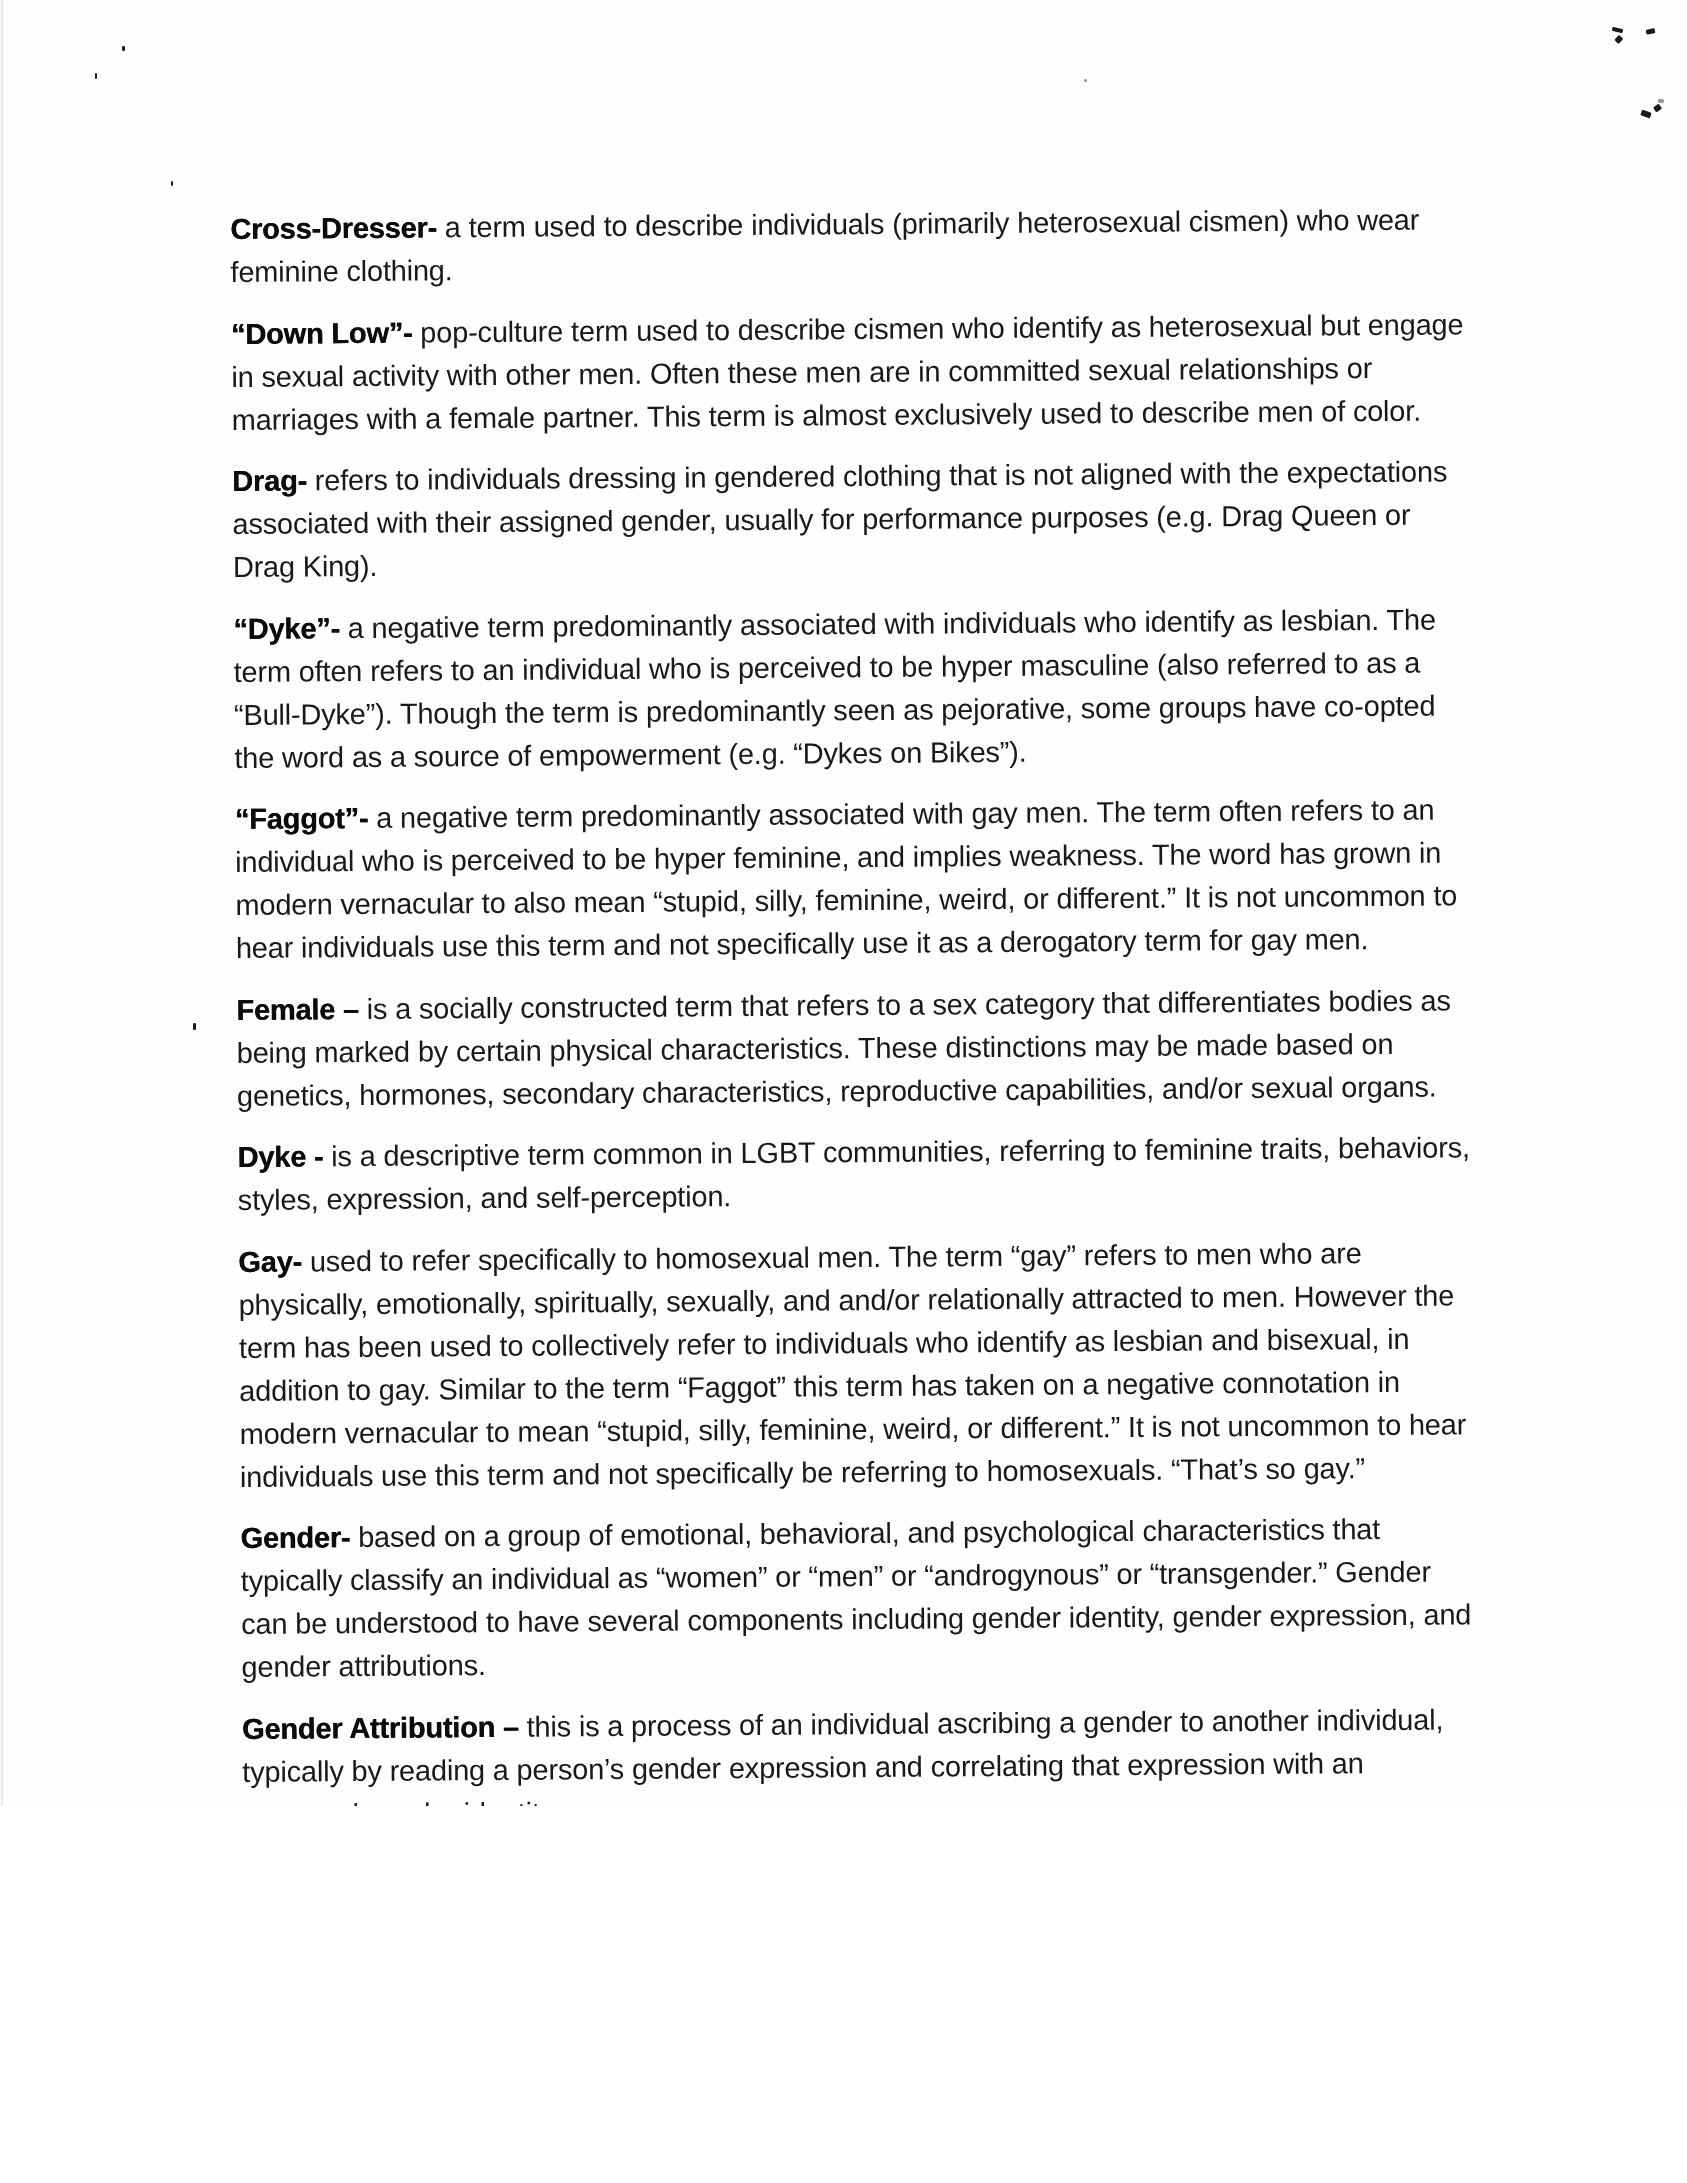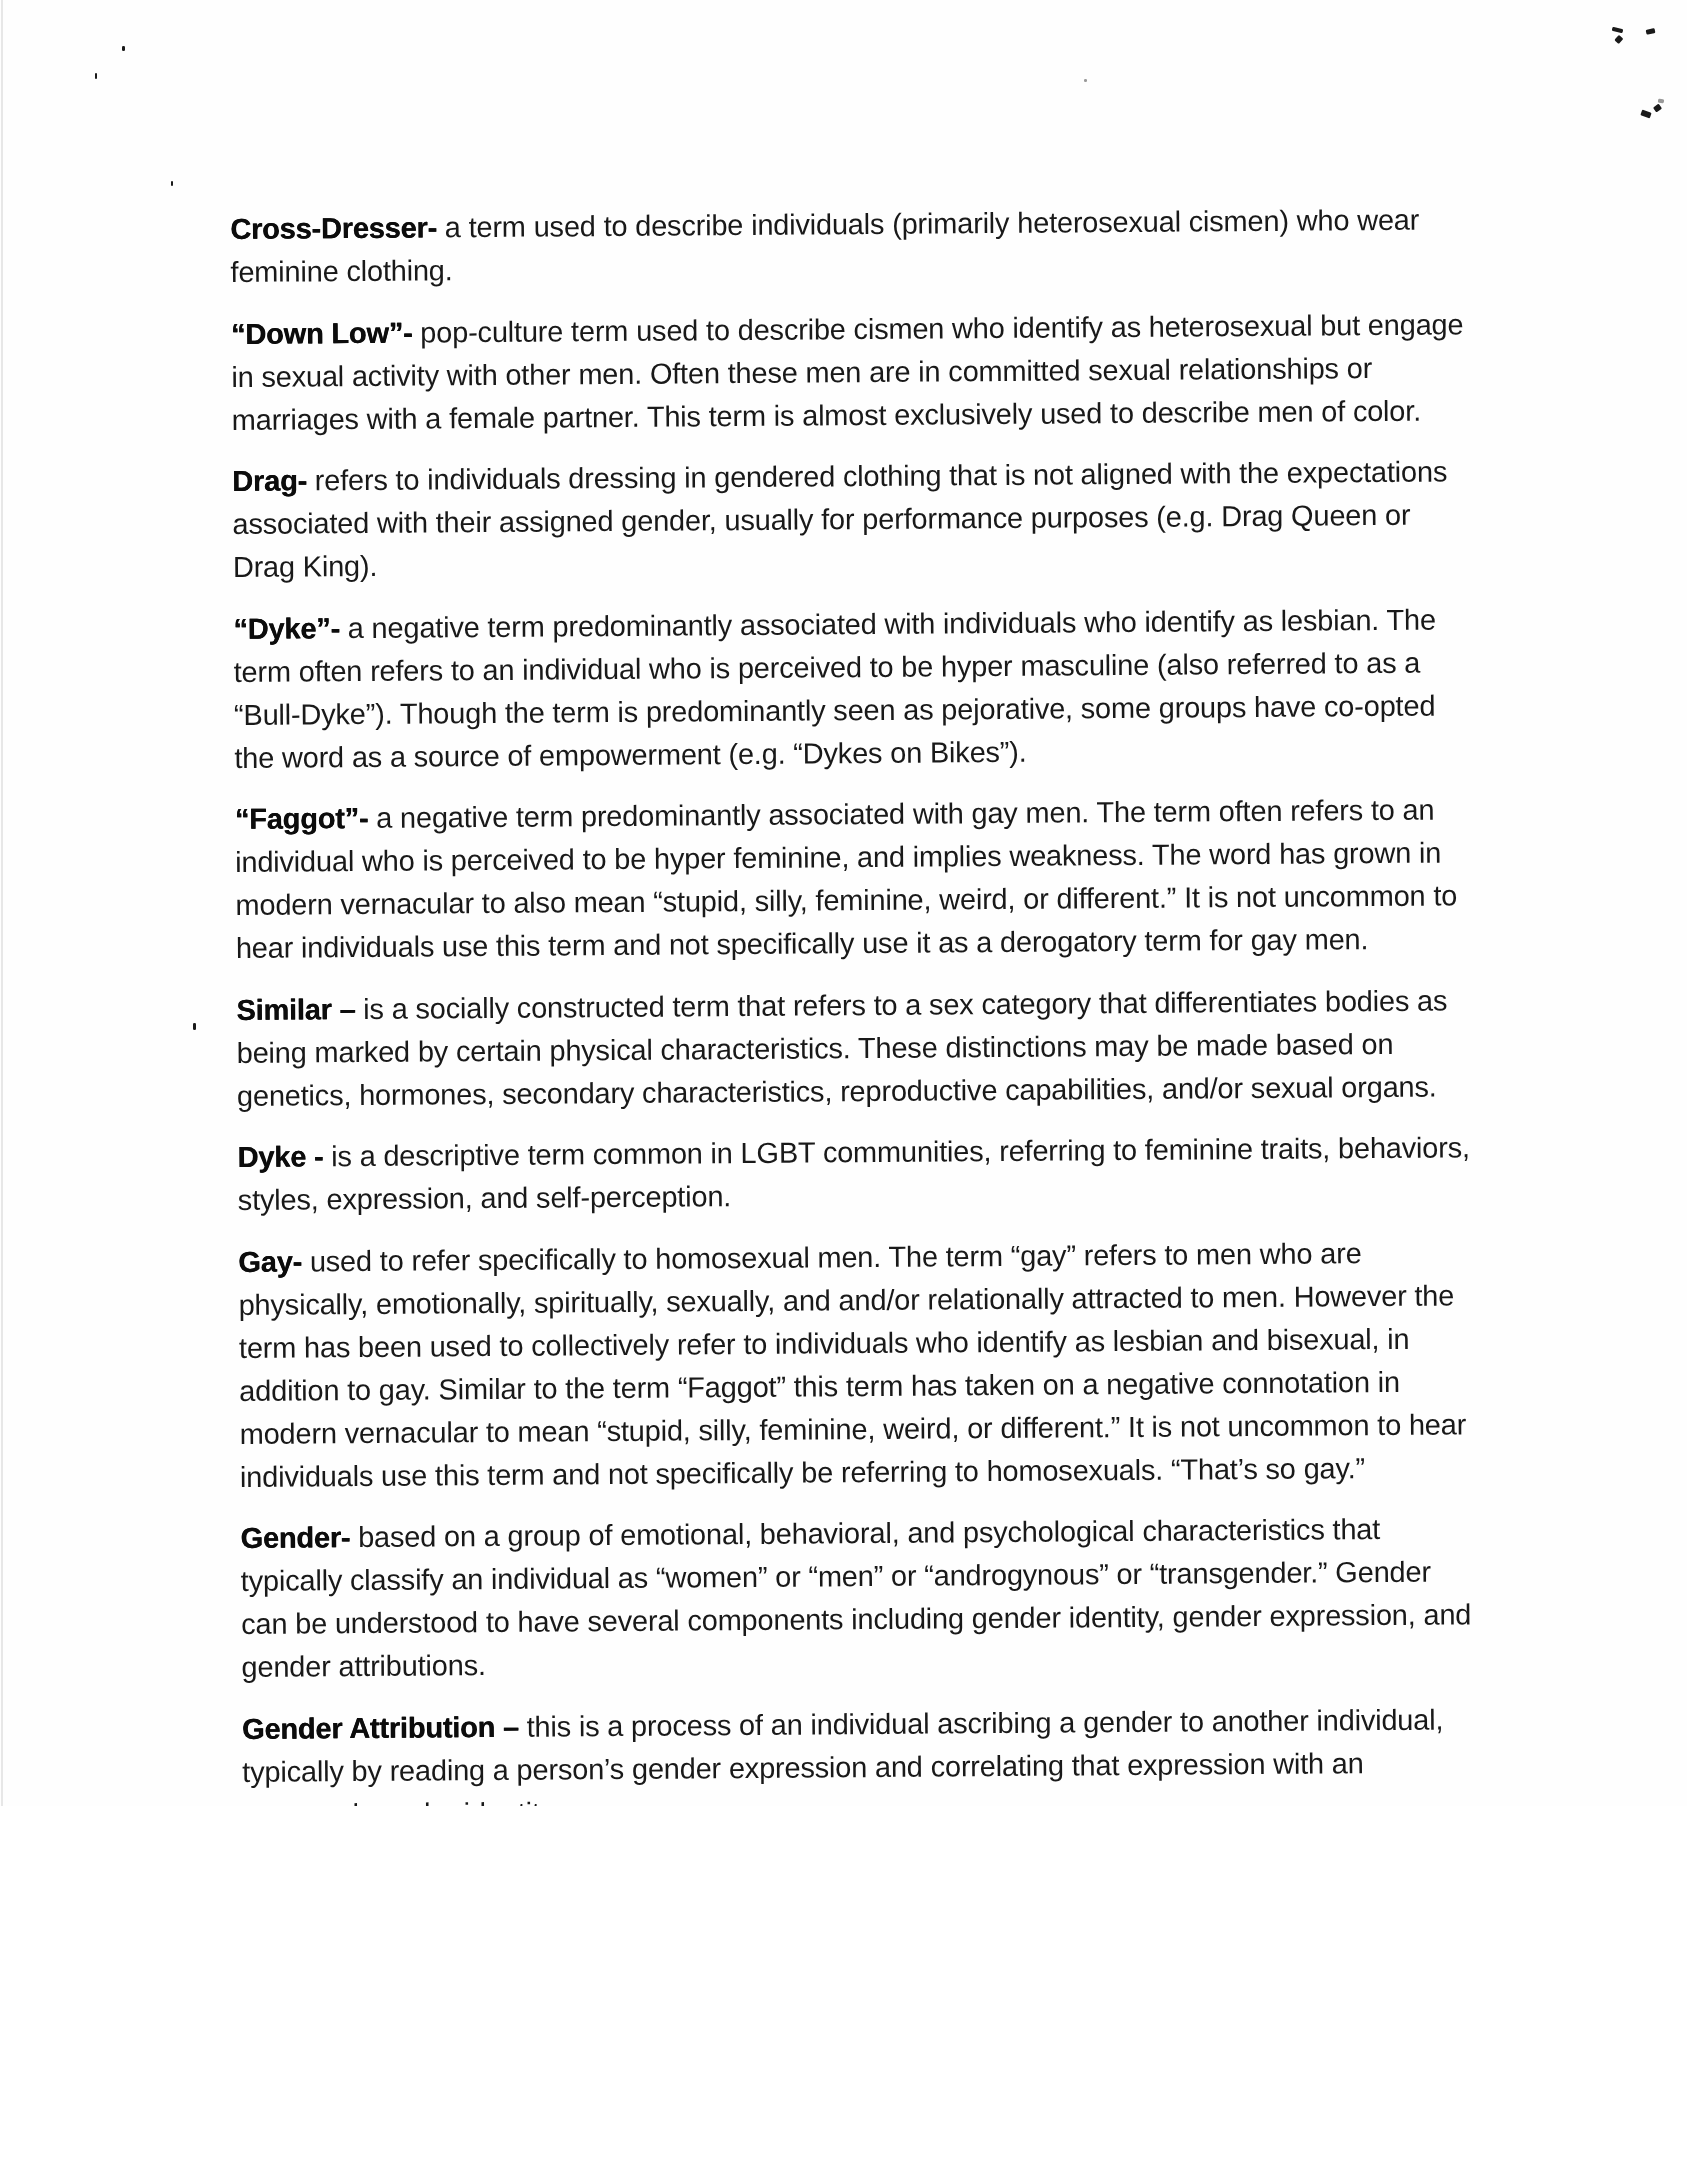--- a/index.html
+++ b/index.html
@@ -92,21 +92,21 @@
     <p class="entry"><span class="term">Cross-Dresser-</span> <span class="def">a term used to describe individuals (primarily heterosexual cismen) who wear feminine clothing.</span></p>
 
     <p class="entry"><span class="term">“Down Low”-</span> <span class="def">pop-culture term used to describe cismen who identify as heterosexual but engage in sexual activity with other men. Often these men are in committed sexual relationships or marriages with a female partner. This term is almost exclusively used to describe men of color.</span></p>
 
     <p class="entry"><span class="term">Drag-</span> <span class="def">refers to individuals dressing in gendered clothing that is not aligned with the expectations associated with their assigned gender, usually for performance purposes (e.g. Drag Queen or Drag King).</span></p>
 
     <p class="entry"><span class="term">“Dyke”-</span> <span class="def">a negative term predominantly associated with individuals who identify as lesbian. The term often refers to an individual who is perceived to be hyper masculine (also referred to as a “Bull-Dyke”). Though the term is predominantly seen as pejorative, some groups have co-opted the word as a source of empowerment (e.g. “Dykes on Bikes”).</span></p>
 
     <p class="entry"><span class="term">“Faggot”-</span> <span class="def">a negative term predominantly associated with gay men. The term often refers to an individual who is perceived to be hyper feminine, and implies weakness. The word has grown in modern vernacular to also mean “stupid, silly, feminine, weird, or different.” It is not uncommon to hear individuals use this term and not specifically use it as a derogatory term for gay men.</span></p>
 
-    <p class="entry"><span class="term">Similar –</span> <span class="def">is a socially constructed term that refers to a sex category that differentiates bodies as being marked by certain physical characteristics. These distinctions may be made based on genetics, hormones, secondary characteristics, reproductive capabilities, and/or sexual organs.</span></p>
+    <p class="entry"><span class="term">Female –</span> <span class="def">is a socially constructed term that refers to a sex category that differentiates bodies as being marked by certain physical characteristics. These distinctions may be made based on genetics, hormones, secondary characteristics, reproductive capabilities, and/or sexual organs.</span></p>
 
     <p class="entry"><span class="term">Dyke -</span> <span class="def">is a descriptive term common in LGBT communities, referring to feminine traits, behaviors, styles, expression, and self-perception.</span></p>
 
     <p class="entry"><span class="term">Gay-</span> <span class="def">used to refer specifically to homosexual men. The term “gay” refers to men who are physically, emotionally, spiritually, sexually, and and/or relationally attracted to men. However the term has been used to collectively refer to individuals who identify as lesbian and bisexual, in addition to gay. Similar to the term “Faggot” this term has taken on a negative connotation in modern vernacular to mean “stupid, silly, feminine, weird, or different.” It is not uncommon to hear individuals use this term and not specifically be referring to homosexuals. “That’s so gay.”</span></p>
 
     <p class="entry"><span class="term">Gender-</span> <span class="def">based on a group of emotional, behavioral, and psychological characteristics that typically classify an individual as “women” or “men” or “androgynous” or “transgender.” Gender can be understood to have several components including gender identity, gender expression, and gender attributions.</span></p>
 
     <p class="entry"><span class="term">Gender Attribution –</span> <span class="def">this is a process of an individual ascribing a gender to another individual, typically by reading a person’s gender expression and correlating that expression with an assumed gender identity.</span></p>
 
   </div>

